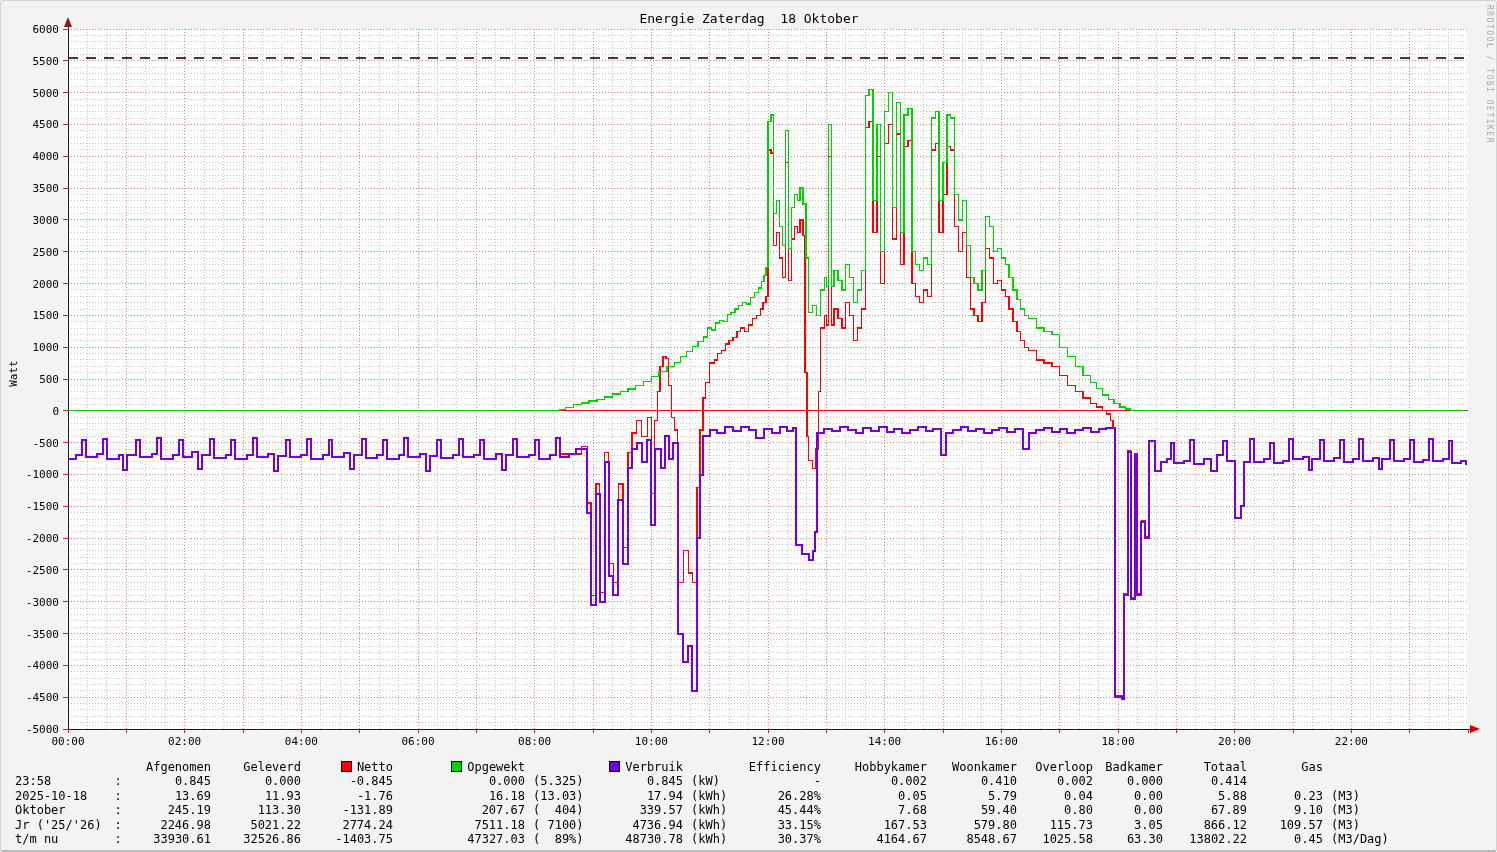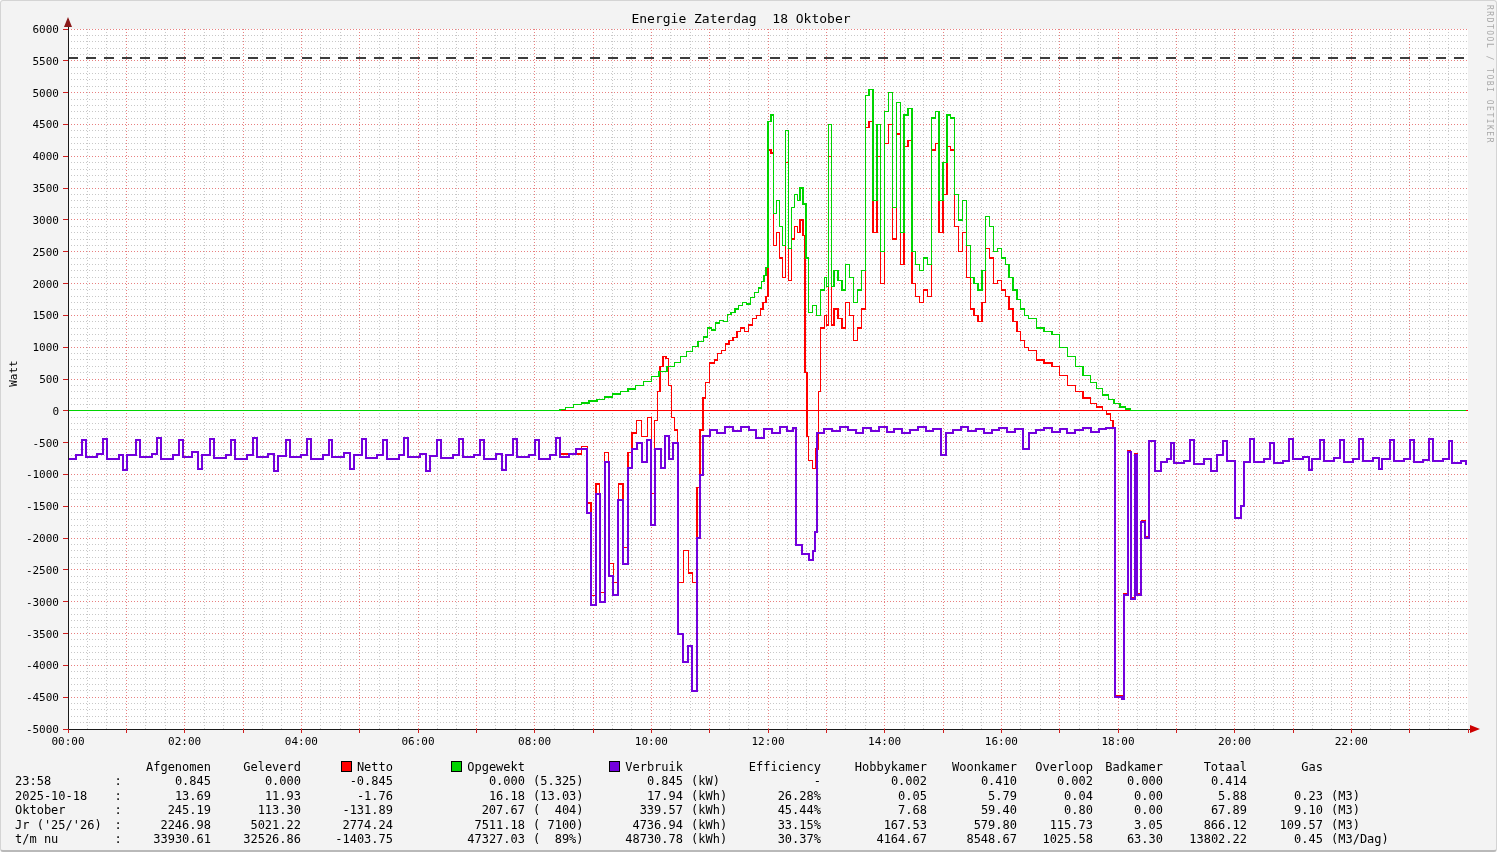--- a/index.html
+++ b/index.html
@@ -9,21 +9,21 @@
     background:#f3f3f3;
     font-family:"DejaVu Sans Mono","Liberation Mono",monospace;
     color:#000;
     overflow:hidden;
     border:1px solid #d4d4d4;
     border-bottom:2px solid #b9b9b9;
     box-sizing:border-box;
     border-radius:3px;
   }
   #title{
-    position:absolute;top:10px;left:0;width:1480px;
+    position:absolute;top:10px;left:8px;width:1480px;
     text-align:center;font-size:13px;white-space:pre;
   }
   #ylab{
     position:absolute;left:-12px;top:366px;width:48px;
     text-align:center;font-size:11px;
     transform:rotate(-90deg);
   }
   #wm{
     position:absolute;right:2px;top:4px;
     font-size:8px;color:#a8a8a8;letter-spacing:1.5px;

